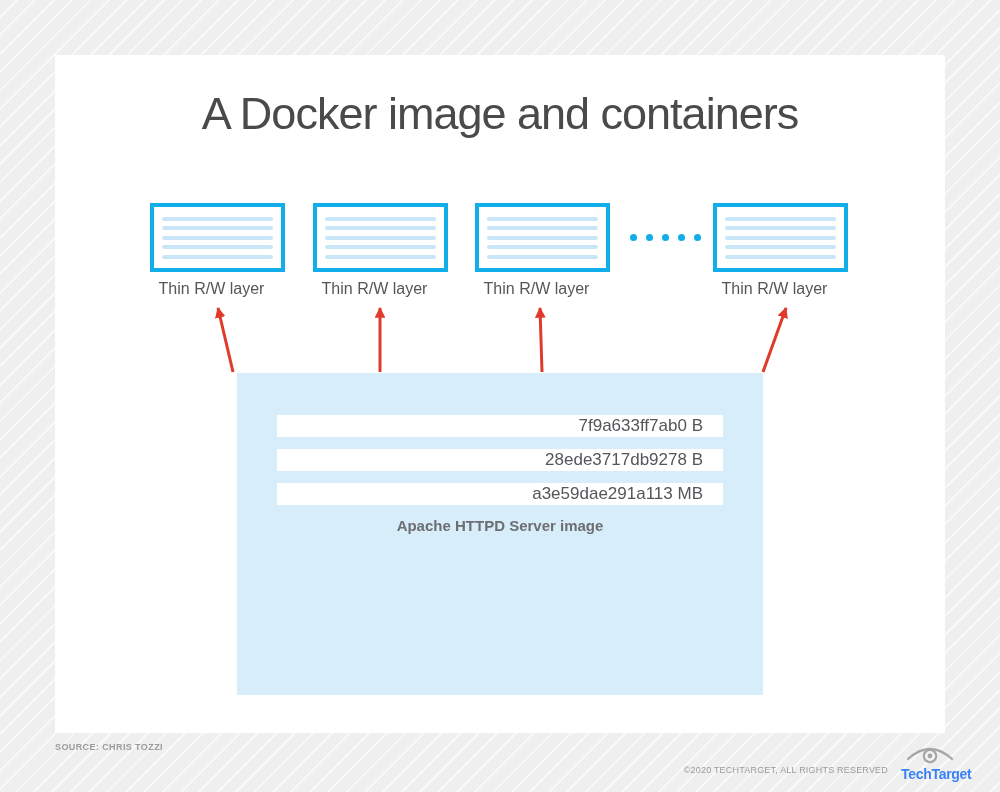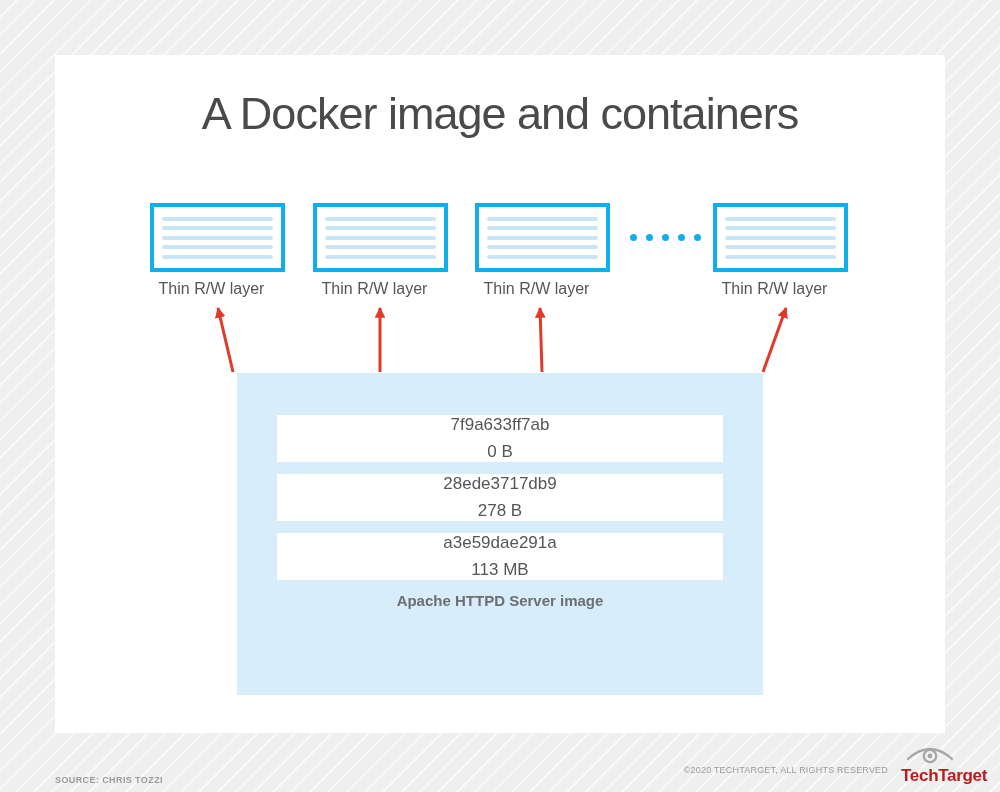--- a/index.html
+++ b/index.html
@@ -72,65 +72,64 @@
     pointer-events: none;
   }
   .image-box {
     position: absolute;
     left: 182px; top: 318px;
     width: 526px; height: 322px;
     background: #d7edf9;
     padding-top: 42px;
   }
   .layer-row {
-    width: 446px; height: 47px;
+    width: 446px; height: 22px;
     margin: 0 auto 12px auto;
     background: #ffffff;
     display: flex;
-    justify-content: space-between;
+    justify-content: flex-end;
     align-items: center;
     padding: 0 20px;
     font-size: 17px;
     color: #54565a;
-    flex-direction: column;
   }
   .image-caption {
     margin-top: 6px;
     text-align: center;
     font-size: 15px;
     font-weight: 700;
     color: #6d6e71;
   }
   .footer-source {
     position: absolute;
-    left: 55px; top: 775px;
+    left: 55px; top: 742px;
     font-size: 9px;
     font-weight: 700;
     letter-spacing: 0.4px;
     color: #9b9b9b;
   }
   .footer-copyright {
     position: absolute;
     right: 112px; top: 765px;
     font-size: 9px;
     font-weight: 400;
     letter-spacing: 0.2px;
     color: #9b9b9b;
   }
   .brand {
     position: absolute;
     left: 901px; top: 744px;
     width: 58px;
     text-align: center;
   }
   .brand-name {
-    font-size: 17px;
+    font-size: 14px;
     font-weight: 700;
     letter-spacing: -0.3px;
-    color: #b91c1c;
+    color: #3b82f6;
     margin-top: -2px;
   }
 </style>
 </head>
 <body>
 
 <div class="card">
 
   <div class="title">A Docker image and containers</div>
 

